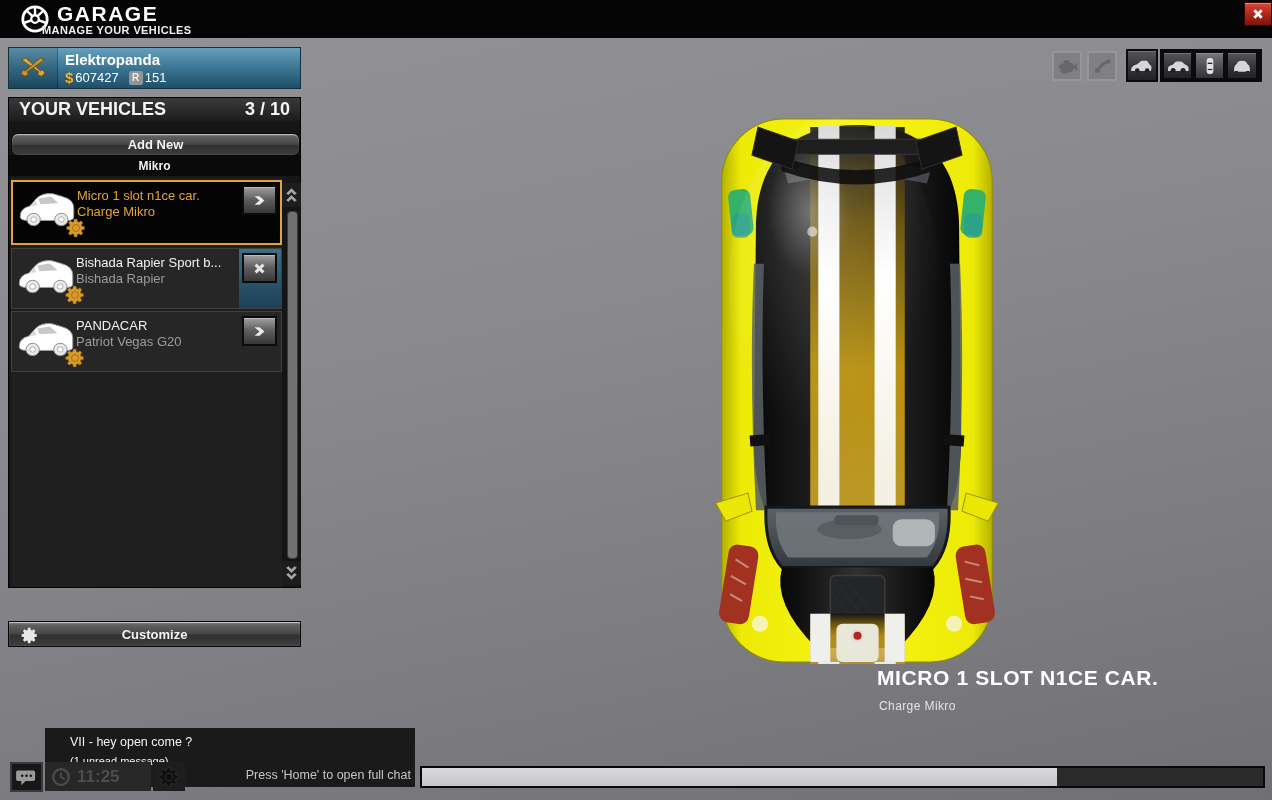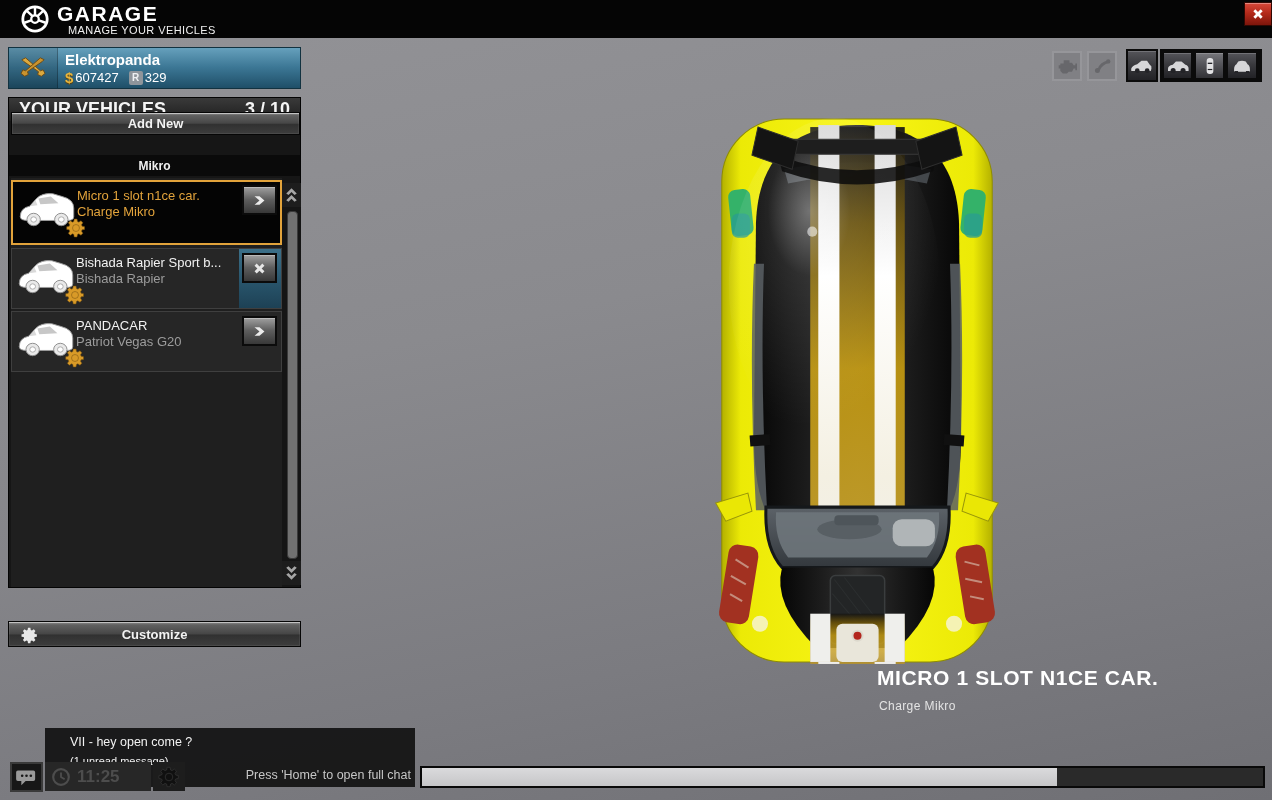--- a/index.html
+++ b/index.html
@@ -3,21 +3,21 @@
 <meta charset="utf-8">
 <style>
   html,body{margin:0;padding:0;background:#555;}
   #stage{position:relative;width:1272px;height:800px;overflow:hidden;
     font-family:"Liberation Sans", sans-serif;
     background:linear-gradient(168deg,#939397 0%,#8a8a8e 40%,#7b7b80 75%,#6f6f74 100%);}
   .abs{position:absolute;box-sizing:border-box;}
   
   #topbar{left:0;top:0;width:1272px;height:38px;background:#050505;}
   #gtitle{left:57px;top:2px;color:#fff;font-size:21px;font-weight:bold;letter-spacing:1.5px;}
-  #gsub{left:68px;top:24px;color:#f0f0f0;font-size:11px;letter-spacing:.4px;font-weight:400;}
+  #gsub{left:42px;top:24px;color:#f0f0f0;font-size:11px;letter-spacing:.4px;font-weight:700;}
   #closebtn{left:1244px;top:2px;width:28px;height:24px;border:1px solid #300803;
     background:linear-gradient(180deg,#d8493a 0%,#b52a1b 45%,#7c150b 100%);
     display:flex;align-items:center;justify-content:center;box-shadow:inset 0 1px 0 rgba(255,255,255,.35);}
   
   #pcard{left:8px;top:47px;width:293px;height:42px;border:1px solid #123240;
     background:linear-gradient(180deg,#66a0bc 0%,#3c7795 48%,#1f4f68 100%);padding-left:48px;}
   #pcard .icell{position:absolute;left:0;top:0;width:48px;height:100%;
     border-right:1px solid rgba(0,0,0,.25);display:flex;align-items:center;justify-content:center;
     background:rgba(0,0,0,.12);}
   #pname{position:absolute;left:56px;top:3px;color:#fff;font-size:15px;font-weight:600;}
@@ -28,21 +28,21 @@
   
   #panel{left:8px;top:97px;width:293px;height:491px;background:#161616;border:1px solid #040404;}
   #yvheader{left:0;top:0;width:100%;height:23px;background:linear-gradient(180deg,#3a3a3a,#1c1c1c);
     display:flex;align-items:center;color:#f5f5f5;font-size:18px;font-weight:bold;}
   #yvheader .cnt{margin-left:auto;padding-right:10px;}
   #yvheader .lbl{padding-left:10px;}
   .gbtn{box-sizing:border-box;border:1px solid #060606;color:#f2f2f2;font-weight:bold;font-size:13px;
     background:linear-gradient(180deg,#909090 0%,#606060 12%,#474747 48%,#313131 55%,#3d3d3d 100%);
     box-shadow:inset 0 1px 0 rgba(255,255,255,.45), inset 0 0 0 1px rgba(255,255,255,.07);
     display:flex;align-items:center;justify-content:center;}
-  #addnew{left:2px;top:14px;width:289px;height:23px;}
+  #addnew{left:2px;top:35px;width:289px;height:23px;border-radius:7px;}
   #namebar{left:0;top:57px;width:100%;height:21px;background:#0a0a0a;display:flex;align-items:center;justify-content:center;
     color:#f0f0f0;font-size:12px;font-weight:bold;}
   #listbg{left:2px;top:80px;width:271px;height:409px;background:#1f1f1f;}
   .vrow{left:2px;width:271px;background:#262626;border:1px solid #3f3f3f;}
   .vrow.sel{background:#040404;border:2px solid #e2a33b;}
   #row1{top:82px;height:65px;}
   #row2{top:150px;height:61px;}
   #row3{top:213px;height:61px;}
   .vthumb{position:absolute;left:3px;top:6px;width:62px;height:42px;}
   .vgear{position:absolute;left:52px;top:35px;width:22px;height:22px;}
@@ -197,21 +197,21 @@
     <div class="icell">
       <svg style="width:30px;height:24px">
           <use href="#sym-wrenches"></use>
         </svg>
     </div>
     <div id="pname">Elektropanda</div>
     <div id="pmoney">
       <span class="cashsym">$</span>
       <span>607427</span>
       <span class="rbadge">R</span>
-      <span>329</span>
+      <span>151</span>
     </div>
   </div>
 
   <div id="panel" class="abs">
     <div id="yvheader" class="abs">
       <span class="lbl">YOUR VEHICLES</span>
       <span class="cnt">3 / 10</span>
     </div>
     <div id="addnew" class="abs gbtn">Add New</div>
     <div id="namebar" class="abs">Mikro</div>

